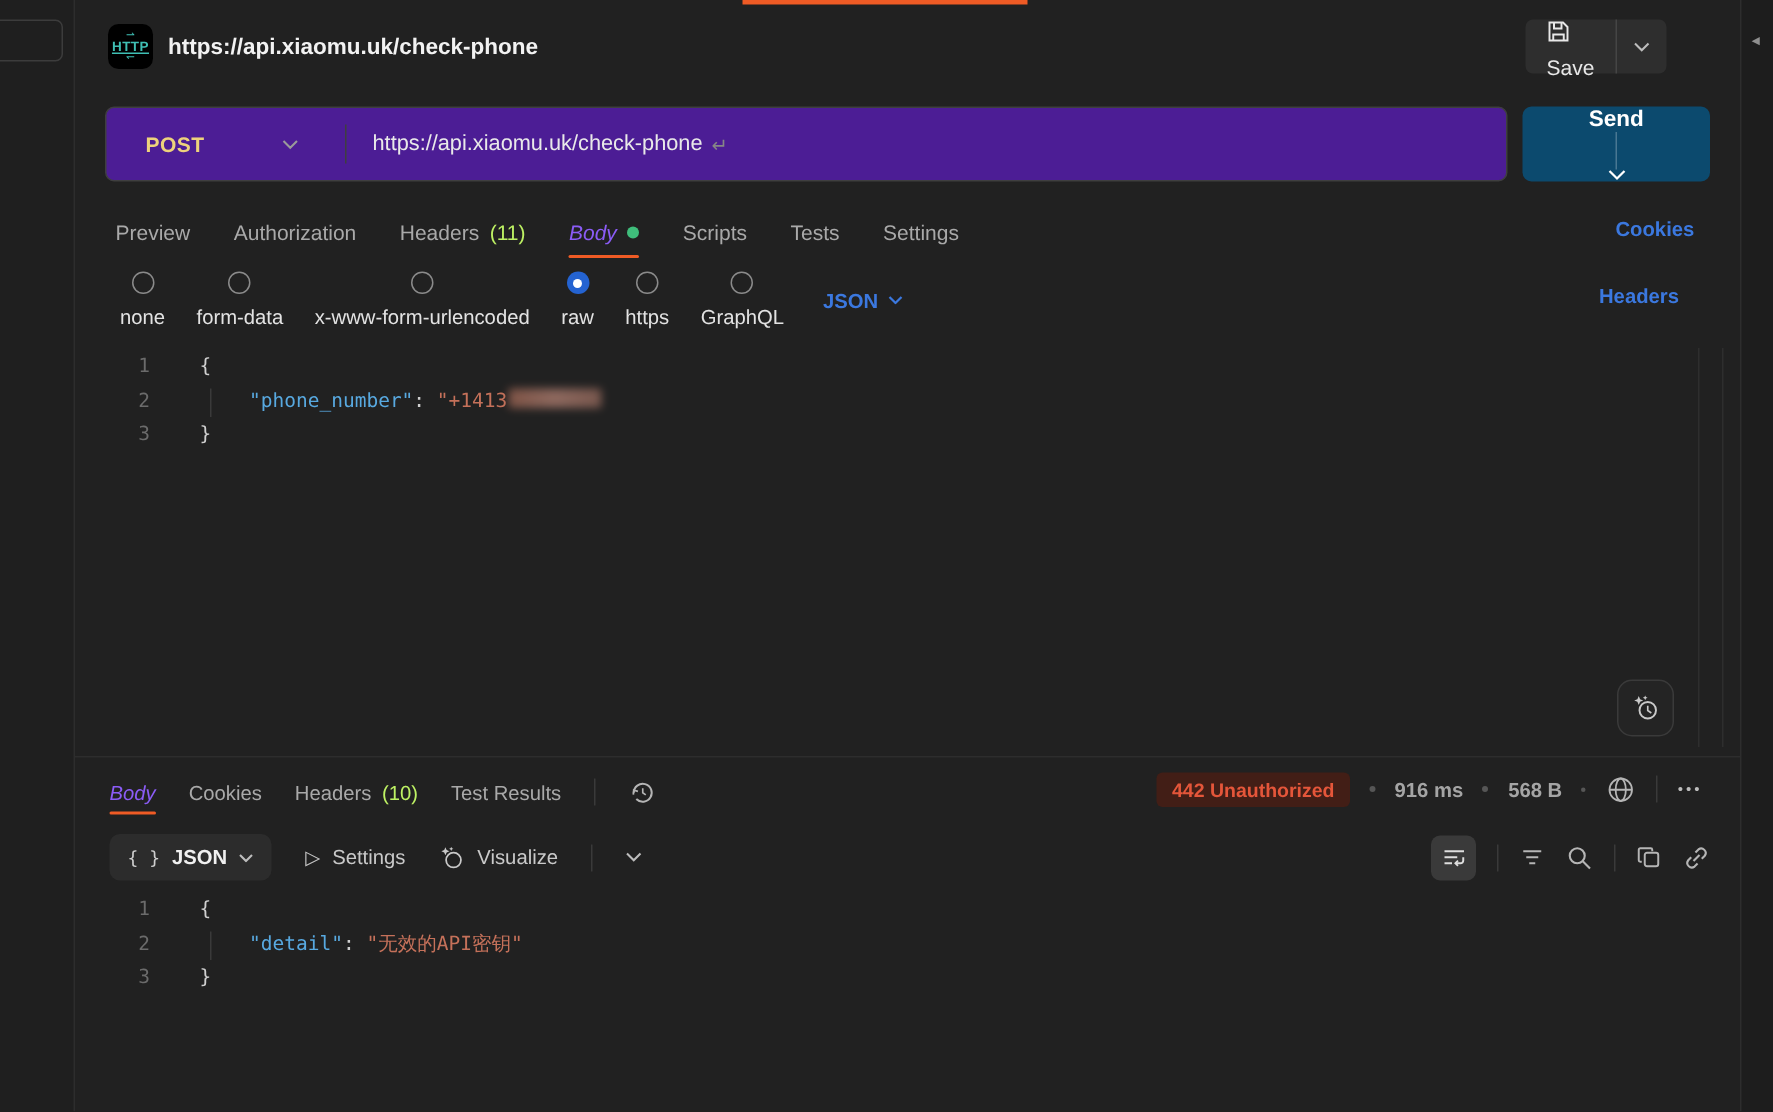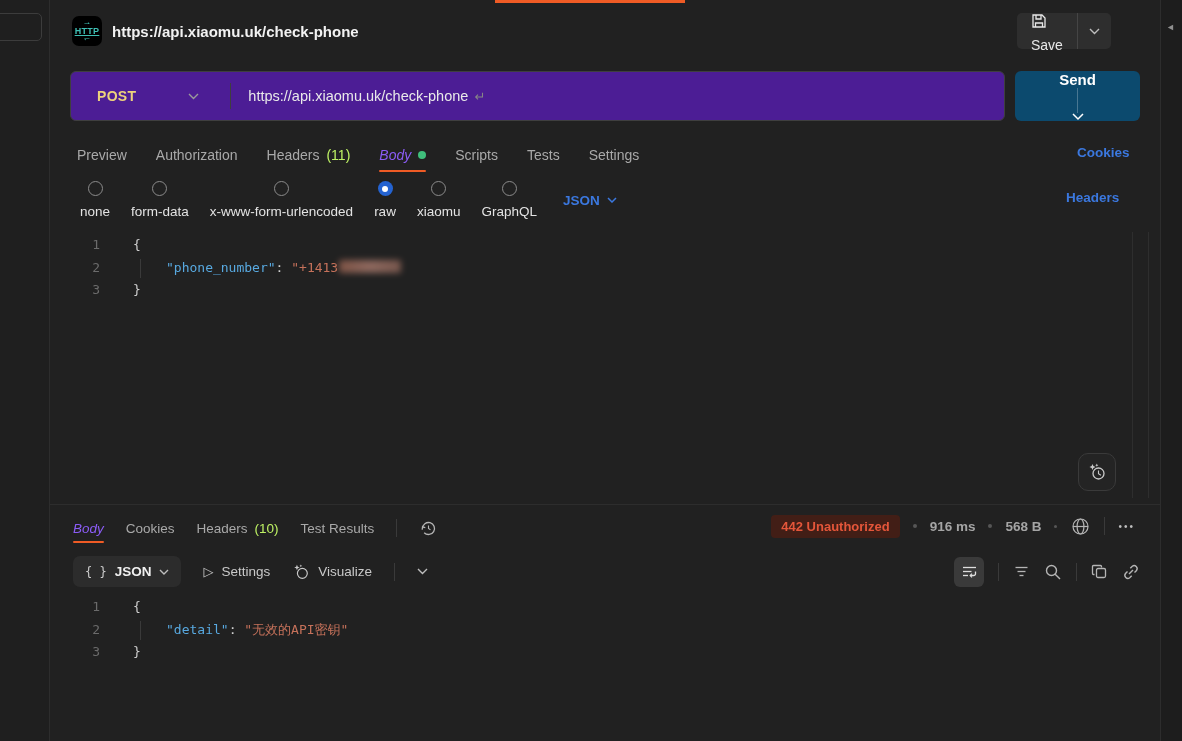--- a/index.html
+++ b/index.html
@@ -201,21 +201,21 @@
   <span class="radio-item">
       <span class="radio"></span>
       <span>x-www-form-urlencoded</span>
     </span>
   <span class="radio-item">
       <span class="radio selected"></span>
       <span>raw</span>
     </span>
   <span class="radio-item">
       <span class="radio"></span>
-      <span>xiaomu</span>
+      <span>https</span>
     </span>
   <span class="radio-item">
       <span class="radio"></span>
       <span>GraphQL</span>
     </span>
   <span class="lang-select">
     <span>JSON</span>
     <svg width="10" height="6" viewBox="0 0 10 6" fill="none" stroke="#3b78df" stroke-width="1.5">
         <path d="M1 1l4 4 4-4"></path>
       </svg>

